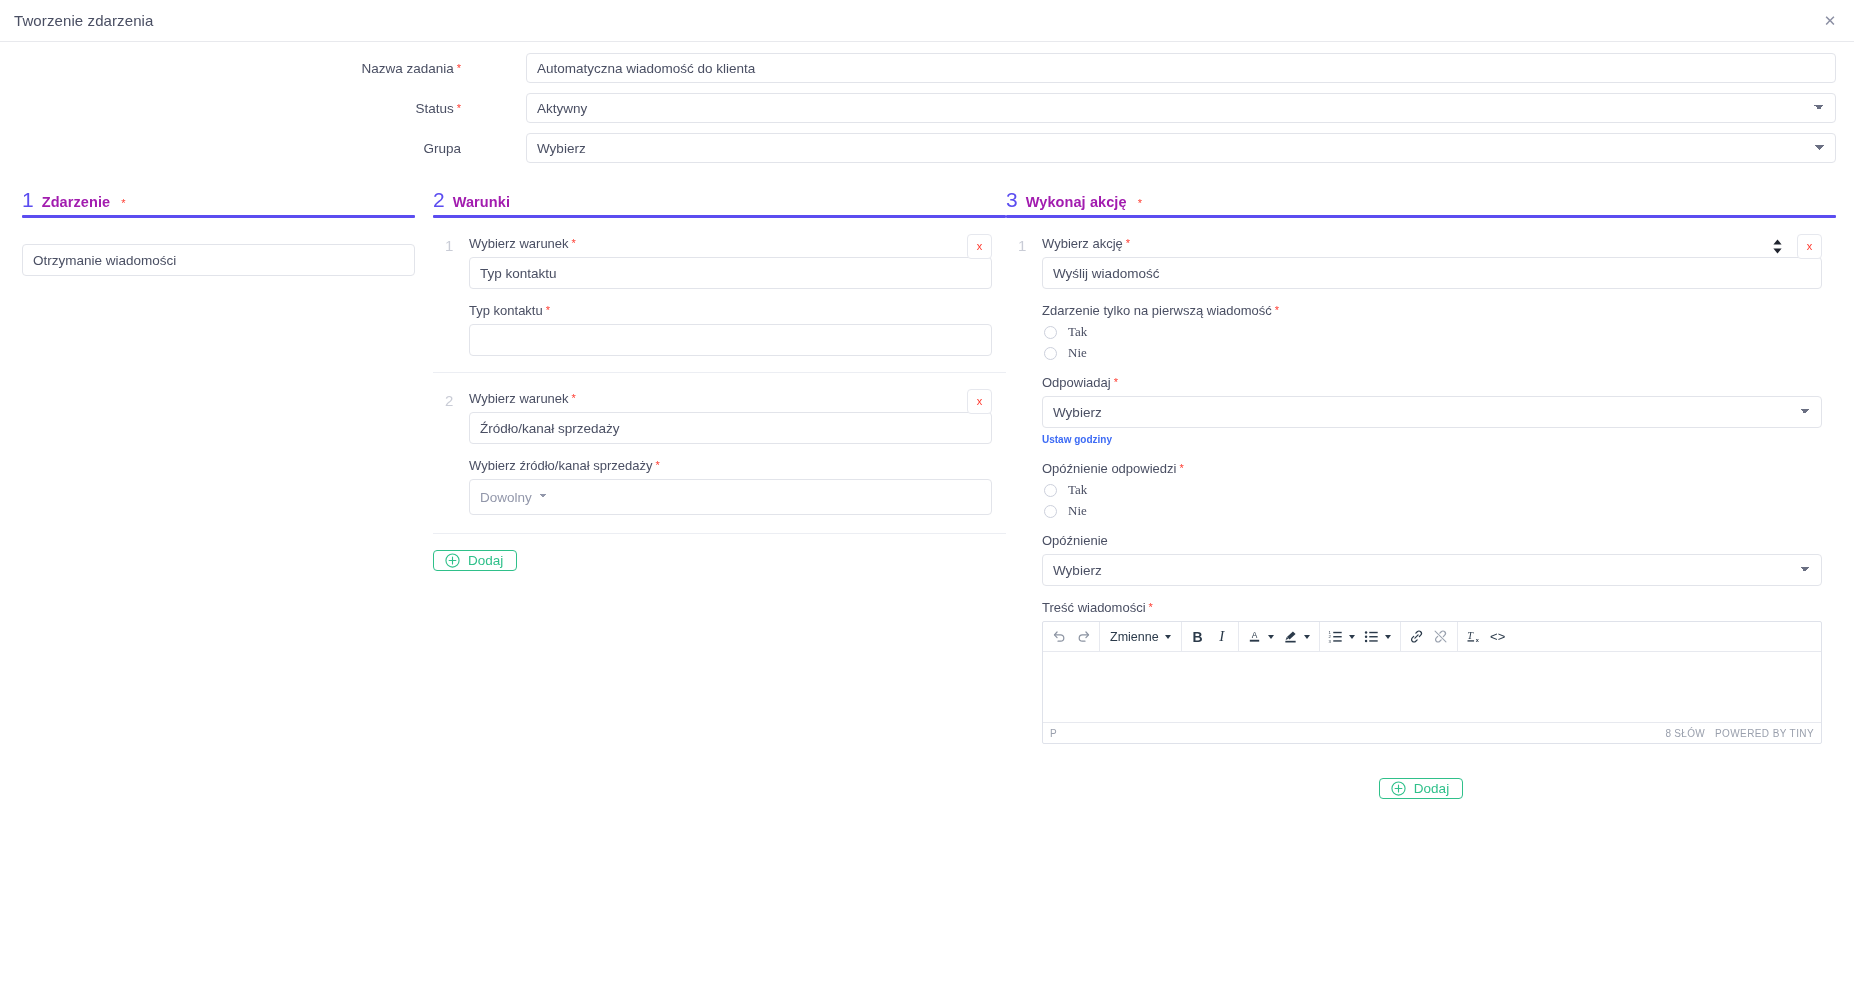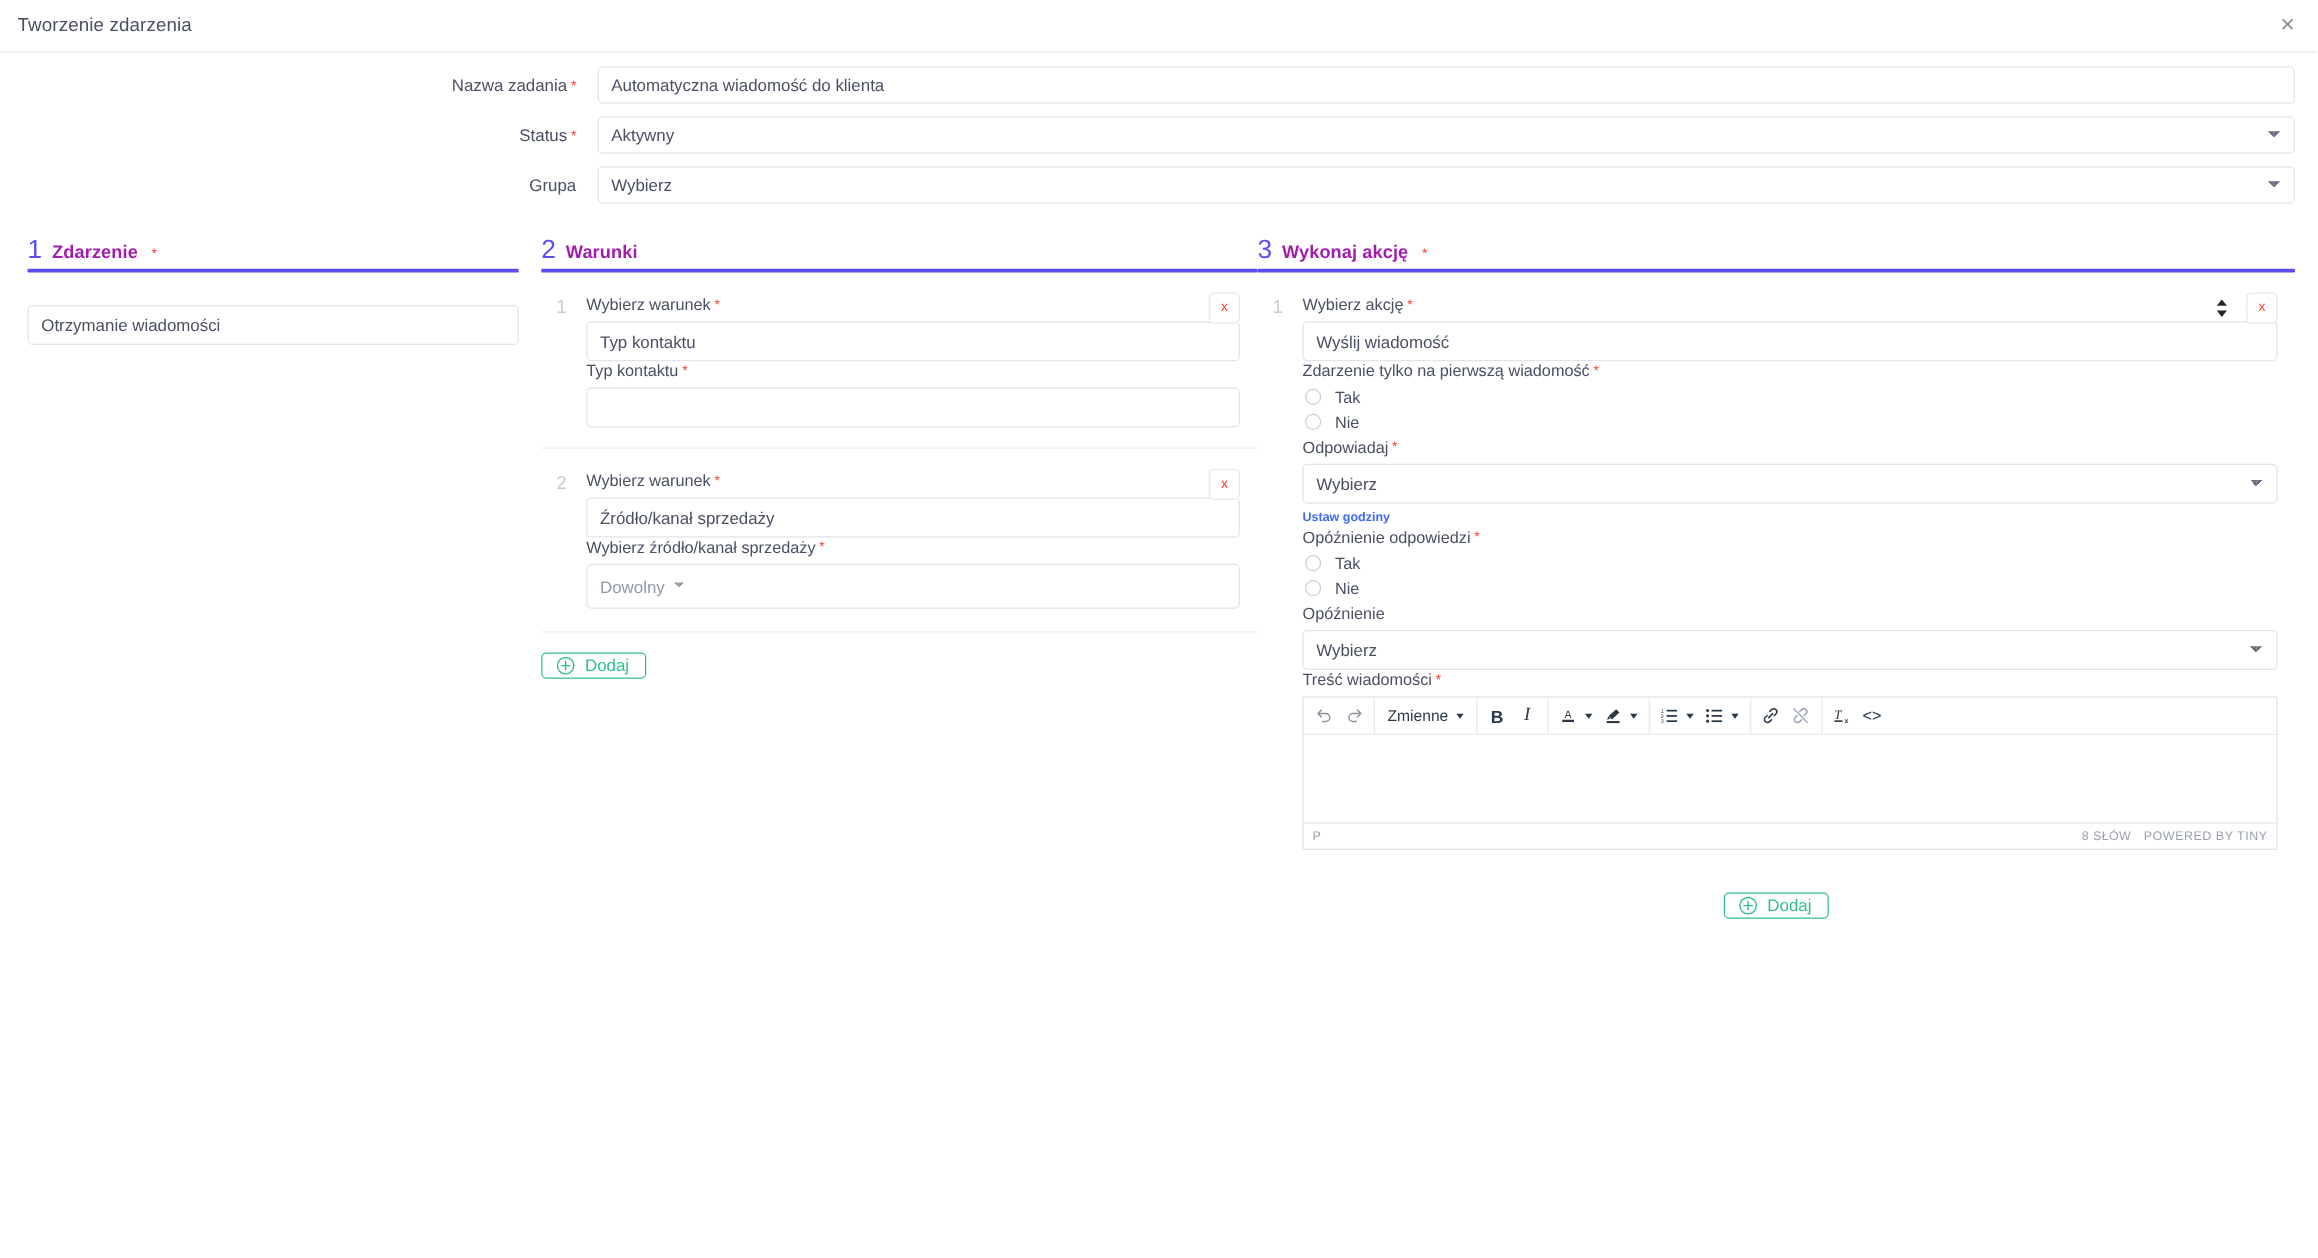--- a/index.html
+++ b/index.html
@@ -39,20 +39,21 @@
     cursor: pointer;
     user-select: none;
   }
 
   
   .topform { padding-top: 11px; }
   .form-row {
     display: flex;
     align-items: center;
     margin-bottom: 10px;
+    gap: 48px;
   }
   .form-label {
     width: 478px;
     text-align: right;
     padding-right: 17px;
     font-size: 13.5px;
     color: #4a4f63;
     white-space: nowrap;
   }
   .req { color: #ff3b30; font-size: 11px; margin-left: 3px; vertical-align: 1px; }
@@ -145,21 +146,21 @@
   }
   .block + .block { border-top: 1px solid #eceef3; }
   .block-inner { padding-left: 36px; padding-right: 14px; }
   .block-index {
     position: absolute;
     left: 12px; top: 20px;
     font-size: 15px;
     color: #c9ccd6;
     line-height: 1;
   }
-  .field { }
+  .field { margin-bottom: 14px; }
   .field:last-child { margin-bottom: 0; }
   .field-label {
     display: block;
     font-size: 13px;
     color: #4a4f63;
     margin-bottom: 6px;
   }
   .field-input {
     width: 100%;
     height: 32px;
@@ -272,20 +273,21 @@
   .addbar-cond { padding: 16px 0 0 0; border-top: 1px solid #eceef3; margin-top: 2px; }
   .addbar-action { display: flex; justify-content: center; padding-top: 18px; }
 
   
   .radio-row {
     display: flex;
     align-items: center;
     gap: 11px;
     margin-bottom: 5px;
     padding-left: 2px;
+    font-family: Liberation Serif, serif;
   }
   .radio-dot {
     width: 13px; height: 13px;
     border: 1px solid #ccd0dc;
     border-radius: 50%;
     background: #fff;
     flex: none;
     cursor: pointer;
   }
   .radio-label {

